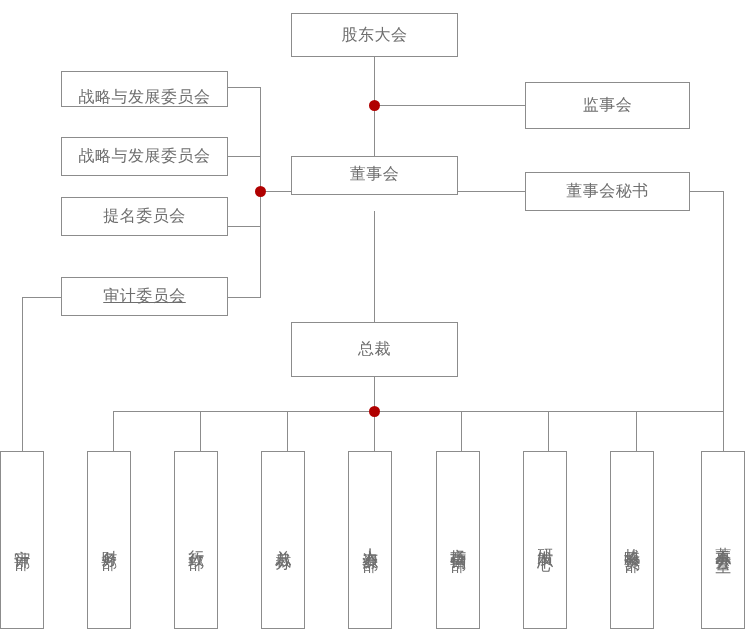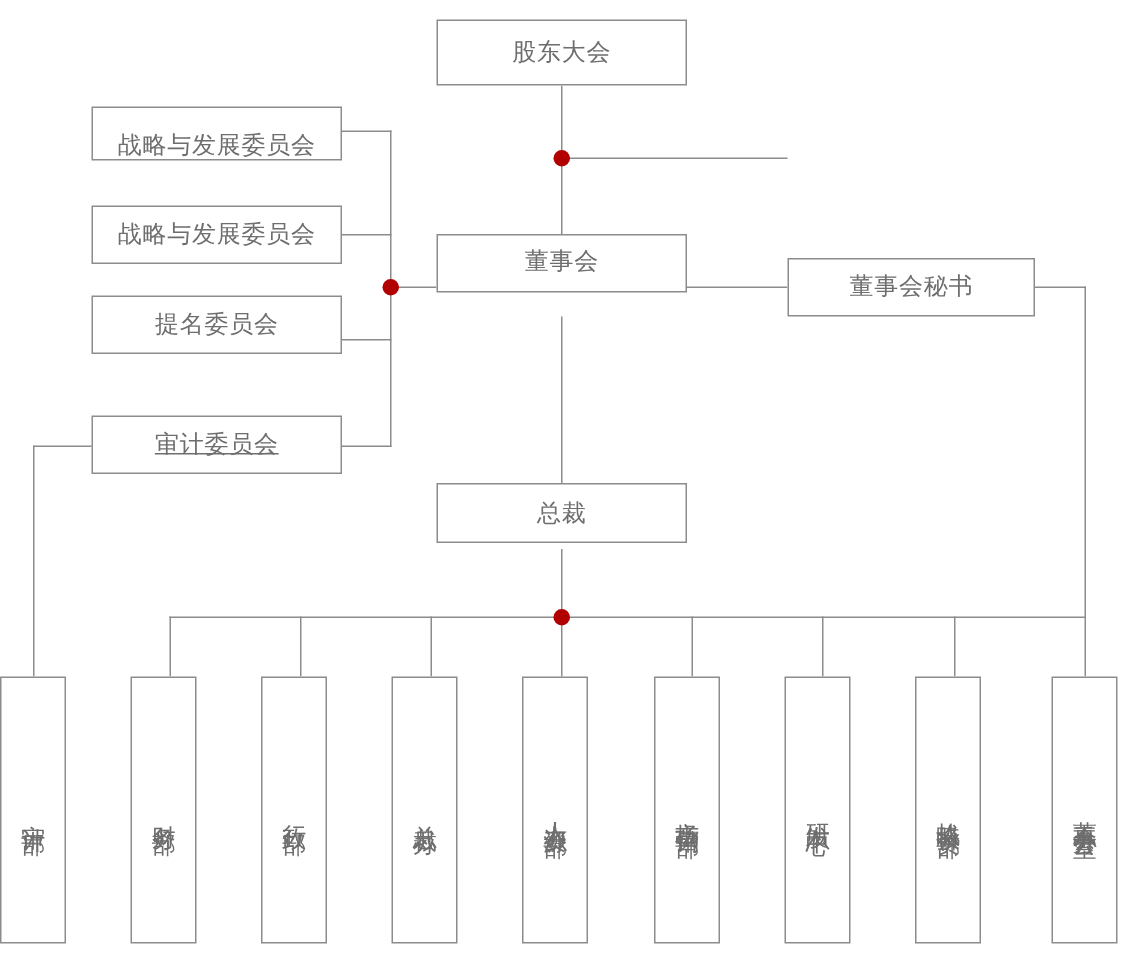--- a/index.html
+++ b/index.html
@@ -91,30 +91,33 @@
   <div class="line v" style="left:636px; top:411px; height:40px;"></div>
 
   <div class="dot" style="left:369px; top:100px;"></div>
   <div class="dot" style="left:255px; top:186px;"></div>
   <div class="dot" style="left:369px; top:406px;"></div>
 
   <div class="node" style="left:291px; top:13px; width:167px; height:44px;">
     <span>股东大会</span>
   </div>
 
+  <div class="node" style="left:525px; top:82px; width:165px; height:47px;">
+    <span>监事会</span>
+  </div>
 
   <div class="node" style="left:291px; top:156px; width:167px; height:39px;font-family:Liberation Mono, monospace;">
     <span>董事会</span>
   </div>
 
   <div class="node" style="left:525px; top:172px; width:165px; height:39px;">
     <span>董事会秘书</span>
   </div>
 
-  <div class="node" style="left:291px; top:322px; width:167px; height:40px;">
+  <div class="node" style="left:291px; top:322px; width:167px; height:55px;font-family:Liberation Serif, serif;">
     <span>总裁</span>
   </div>
 
   <div class="node" style="left:61px; top:71px; width:167px; height:36px;align-items:flex-end;">
     <span>战略与发展委员会</span>
   </div>
   <div class="node" style="left:61px; top:137px; width:167px; height:39px;">
     <span>战略与发展委员会</span>
   </div>
   <div class="node" style="left:61px; top:197px; width:167px; height:39px;">

